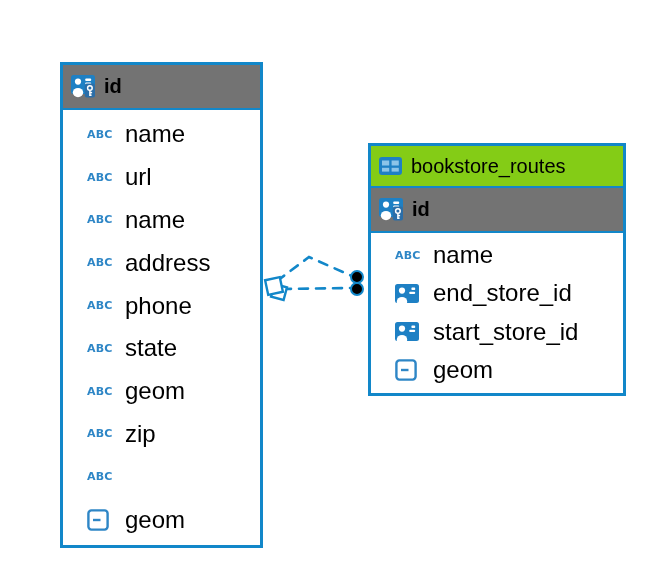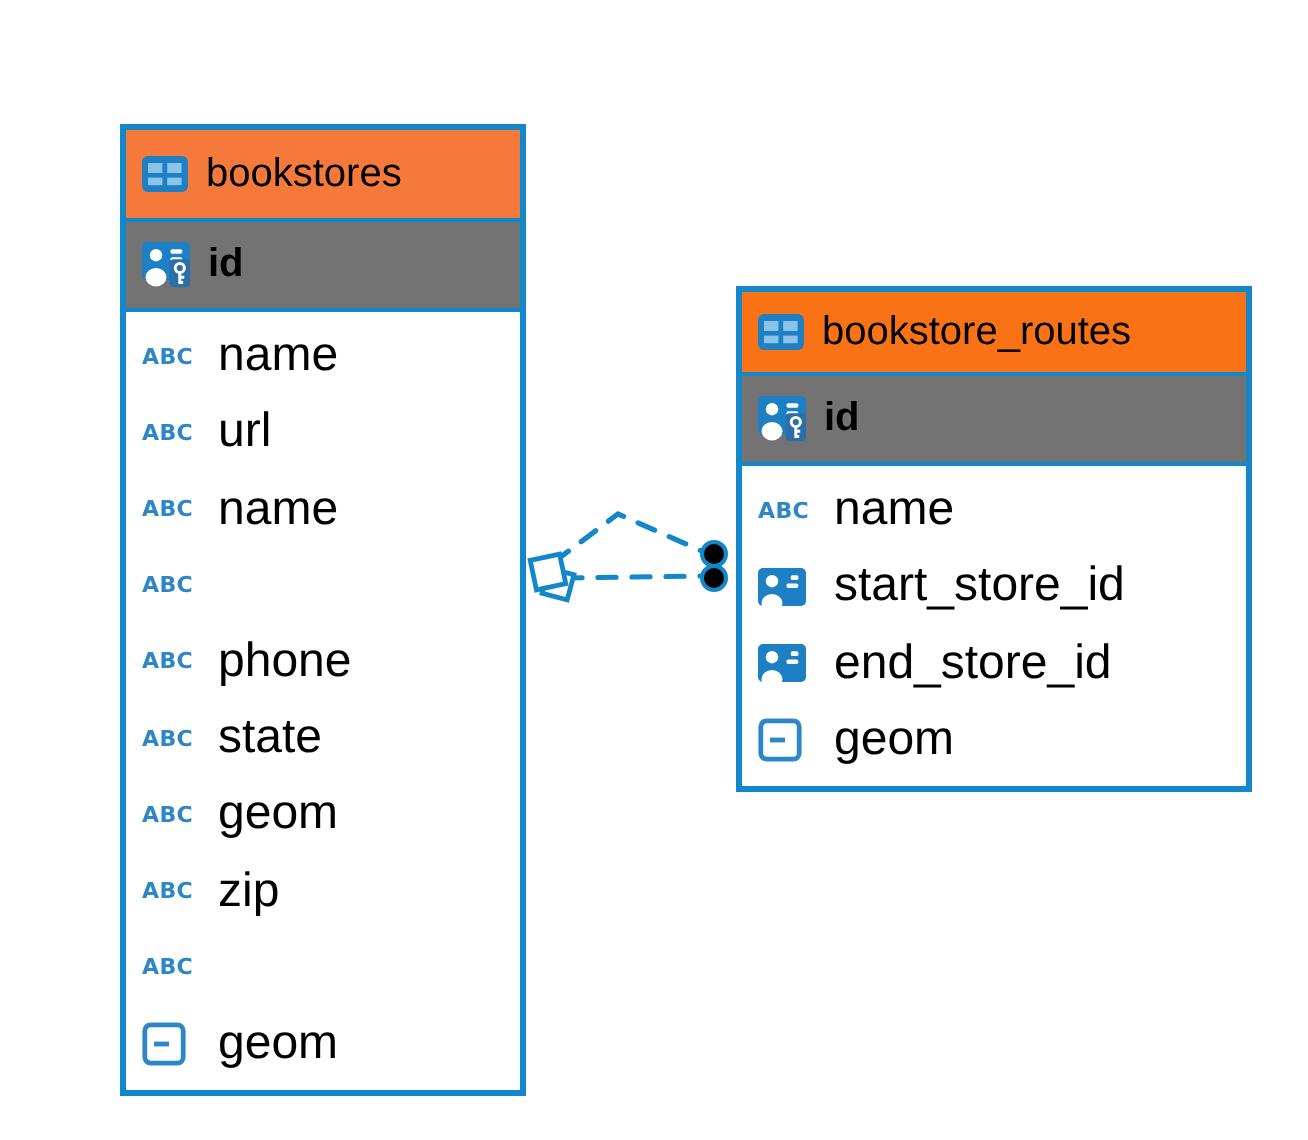--- a/index.html
+++ b/index.html
@@ -6,27 +6,27 @@
   .page{position:relative;width:654px;height:570px;background:#ffffff;overflow:hidden;
         font-family:"Liberation Sans",sans-serif;color:#000;}
   
   .etable{position:absolute;background:#fff;border:3px solid #1287c9;box-sizing:border-box;
           display:flex;flex-direction:column;}
   #tbl-bookstores{left:60px;top:62px;width:203px;height:486px;}
   #tbl-routes{left:368px;top:143px;width:258px;height:253px;}
   .t-header{display:flex;align-items:center;gap:9px;padding-left:8px;
             border-bottom:2px solid #1287c9;flex:0 0 auto;}
   .t-header.orange{background:#f5793b;height:44px;}
-  .t-header.gray{background:#f97316;height:40px;}
+  .t-header.gray{background:#84cc16;height:40px;}
   .t-title{font-size:20px;color:#000;white-space:nowrap;}
   .pk-row{display:flex;align-items:center;padding-left:8px;height:43px;flex:0 0 auto;
           border-bottom:2px solid #1287c9;background:#737373;}
   .pk-label{font-size:20px;font-weight:bold;margin-left:8px;}
   .cols{flex:1 1 auto;display:flex;flex-direction:column;padding:3px 0 4px 0;}
-  .crow{flex:1;display:flex;align-items:center;padding-left:8px;min-height:0;text-align:right;}
+  .crow{flex:1;display:flex;align-items:center;padding-left:24px;min-height:0;text-align:right;}
   .islot{width:38px;flex:0 0 38px;display:flex;align-items:center;}
   .abc{font-family:"DejaVu Sans",sans-serif;font-weight:bold;font-size:11px;
        color:#2e86c6;letter-spacing:0.2px;}
   .col-label{font-size:24px;white-space:nowrap;}
   
   .connector{position:absolute;left:250px;top:240px;}
   .dash{fill:none;stroke:#1287c9;stroke-width:2.6;stroke-dasharray:9 8;stroke-linecap:round;}
   .dia{fill:#ffffff;stroke:#1287c9;stroke-width:2.4;}
   .dot{fill:#000000;stroke:#1287c9;stroke-width:2;}
   svg{display:block;}
@@ -70,26 +70,20 @@
     <symbol id="sym-geom" viewBox="0 0 22 22">
       <rect x="1.4" y="1.4" width="19.2" height="19.2" rx="3" fill="none" stroke="#2e86c6" stroke-width="2.4"></rect>
       <line x1="6" y1="11" x2="13.5" y2="11" stroke="#2e86c6" stroke-width="2.4"></line>
     </symbol>
   </defs>
 </svg>
 
 <div class="page">
 
   <div class="etable" id="tbl-bookstores">
-    <div class="t-header orange">
-      <svg width="23" height="18">
-          <use href="#sym-table"></use>
-        </svg>
-      <span class="t-title">bookstores</span>
-    </div>
     <div class="pk-row">
       <svg width="25" height="23">
           <use href="#sym-pk"></use>
         </svg>
       <span class="pk-label">id</span>
     </div>
     <div class="cols">
       <div class="crow">
         <span class="islot">
             <span class="abc">ABC</span>
@@ -105,20 +99,21 @@
       <div class="crow">
         <span class="islot">
             <span class="abc">ABC</span>
           </span>
         <span class="col-label">name</span>
       </div>
       <div class="crow">
         <span class="islot">
             <span class="abc">ABC</span>
           </span>
+        <span class="col-label">address</span>
       </div>
       <div class="crow">
         <span class="islot">
             <span class="abc">ABC</span>
           </span>
         <span class="col-label">phone</span>
       </div>
       <div class="crow">
         <span class="islot">
             <span class="abc">ABC</span>
@@ -172,29 +167,29 @@
             <span class="abc">ABC</span>
           </span>
         <span class="col-label">name</span>
       </div>
       <div class="crow">
         <span class="islot">
             <svg width="24" height="19">
               <use href="#sym-ref"></use>
             </svg>
           </span>
-        <span class="col-label">start_store_id</span>
+        <span class="col-label">end_store_id</span>
       </div>
       <div class="crow">
         <span class="islot">
             <svg width="24" height="19">
               <use href="#sym-ref"></use>
             </svg>
           </span>
-        <span class="col-label">end_store_id</span>
+        <span class="col-label">start_store_id</span>
       </div>
       <div class="crow">
         <span class="islot">
             <svg width="22" height="22">
               <use href="#sym-geom"></use>
             </svg>
           </span>
         <span class="col-label">geom</span>
       </div>
     </div>

